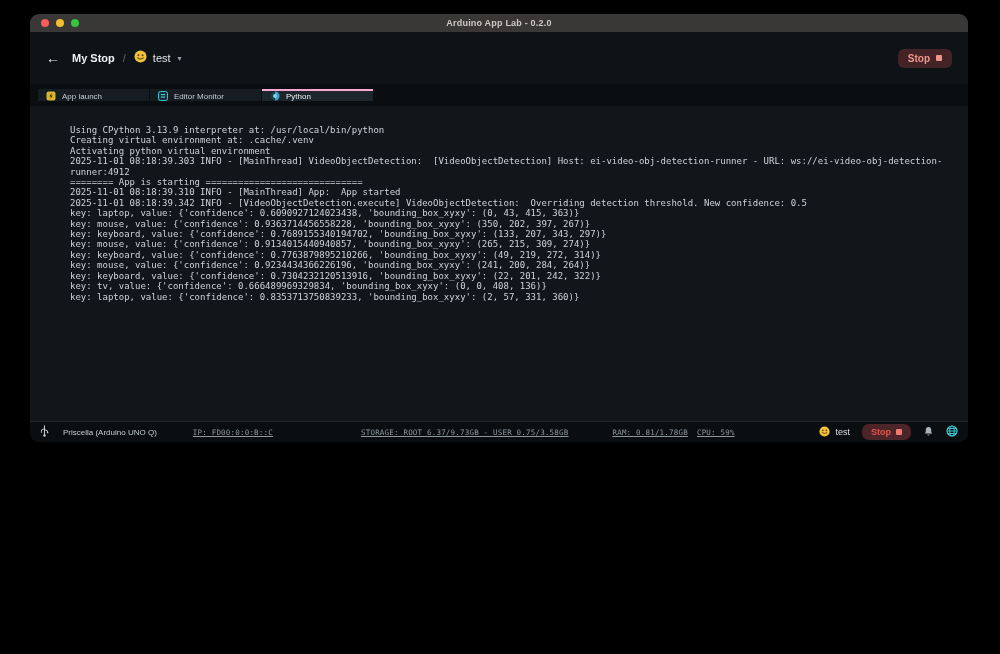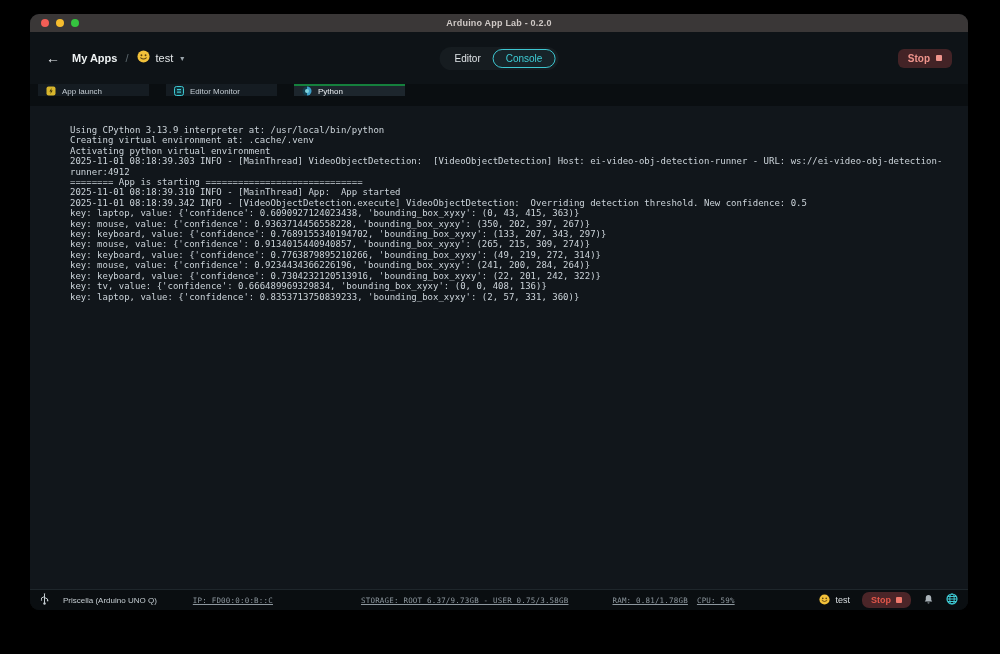--- a/index.html
+++ b/index.html
@@ -1,19 +1,19 @@
 <!DOCTYPE html>
 <html><head>
 <meta charset="utf-8">
 <style>
   * { margin:0; padding:0; box-sizing:border-box; }
   html,body { width:1000px; height:654px; background:#000; overflow:hidden;
               font-family:"Liberation Sans","DejaVu Sans",sans-serif; }
 
-  .window { position:absolute; left:30px; top:14px; width:938px; height:596px;
+  .window { position:absolute; left:30px; top:14px; width:938px; height:428px;
             background:#0e1317; border-radius:9px; overflow:hidden;
             display:flex; flex-direction:column; box-shadow:0 8px 30px rgba(0,0,0,.8); }
 
   
   .titlebar { height:18px; background:#3a3737; position:relative; flex:0 0 auto;
               display:flex; align-items:center; }
   .traffic { display:flex; gap:7px; margin-left:11px; }
   .dot { width:8px; height:8px; border-radius:50%; }
   .dot.red { background:#f35e56; } .dot.yellow { background:#f7bd2e; } .dot.green { background:#35c53f; }
   .win-title { position:absolute; left:0; right:0; text-align:center; font-size:9px;
@@ -35,24 +35,24 @@
   .toggle-console { font-size:10px; color:#3ecdd6; border:1px solid #3ec7d1;
                     border-radius:12px; padding:3px 12px; background:rgba(62,199,209,.05); }
 
   .stop-btn { margin-left:auto; background:#432326; border-radius:6px;
               padding:4px 10px; display:flex; align-items:center; gap:6px; }
   .stop-btn .lbl { font-size:10px; font-weight:bold; color:#ef948c; }
   .stop-btn .sq { width:6px; height:6px; background:#ef948c; border-radius:1px; }
 
   
   .tabbar { height:22px; flex:0 0 auto; background:#0a0e11; display:flex;
-            align-items:flex-start; padding-left:8px; gap:17px; }
+            align-items:center; padding-left:8px; gap:1px; }
   .tab { width:111px; display:flex; align-items:center; gap:6px; padding-left:8px;
          font-size:8px; color:#c3ccd2; background:#151c22; border-top:2px solid transparent; }
-  .tab.active { background:#1d262d; border-top:2px solid #15803d; color:#e9eef1; }
+  .tab.active { background:#1d262d; border-top:2px solid #f9a8d4; color:#e9eef1; }
   .tab .ticon { width:10px; height:10px; flex:0 0 auto; }
 
   
   .console { flex:1 1 auto; background:#11161b; padding:19px 10px 0 40px; overflow:hidden; }
   .console pre { font-family:"DejaVu Sans Mono","Liberation Mono",monospace;
                  font-size:9px; line-height:10.4px; color:#ccd4da; white-space:pre; }
 
   
   .statusbar { height:21px; flex:0 0 auto; background:#0a0e11; border-top:1px solid #1e262b;
                display:flex; align-items:center; padding:0 10px; }
@@ -78,37 +78,33 @@
     <div class="traffic">
       <span class="dot red"></span>
       <span class="dot yellow"></span>
       <span class="dot green"></span>
     </div>
     <div class="win-title">Arduino App Lab - 0.2.0</div>
   </div>
 
   <div class="header">
     <span class="back">←</span>
-    <span class="crumb-root">My Apps</span>
+    <span class="crumb-root">My Stop</span>
     <span class="crumb-sep">/</span>
     <span class="icon">
       <svg width="13" height="13" viewBox="0 0 14 14">
           <circle cx="7" cy="7" r="6.5" fill="#f2c13a"></circle>
           <circle cx="4.8" cy="5.6" r="1" fill="#5a4010"></circle>
           <circle cx="9.2" cy="5.6" r="1" fill="#5a4010"></circle>
           <path d="M4 8.5 Q7 11 10 8.5" stroke="#5a4010" stroke-width="1.1" fill="none" stroke-linecap="round"></path>
         </svg>
     </span>
     <span class="app-title">test</span>
     <span class="caret">▾</span>
 
-    <div class="toggle">
-      <span class="toggle-editor">Editor</span>
-      <span class="toggle-console">Console</span>
-    </div>
 
     <div class="stop-btn">
       <span class="lbl">Stop</span>
       <span class="sq"></span>
     </div>
   </div>
 
   <div class="tabbar">
     <div class="tab">
       <span class="ticon">

